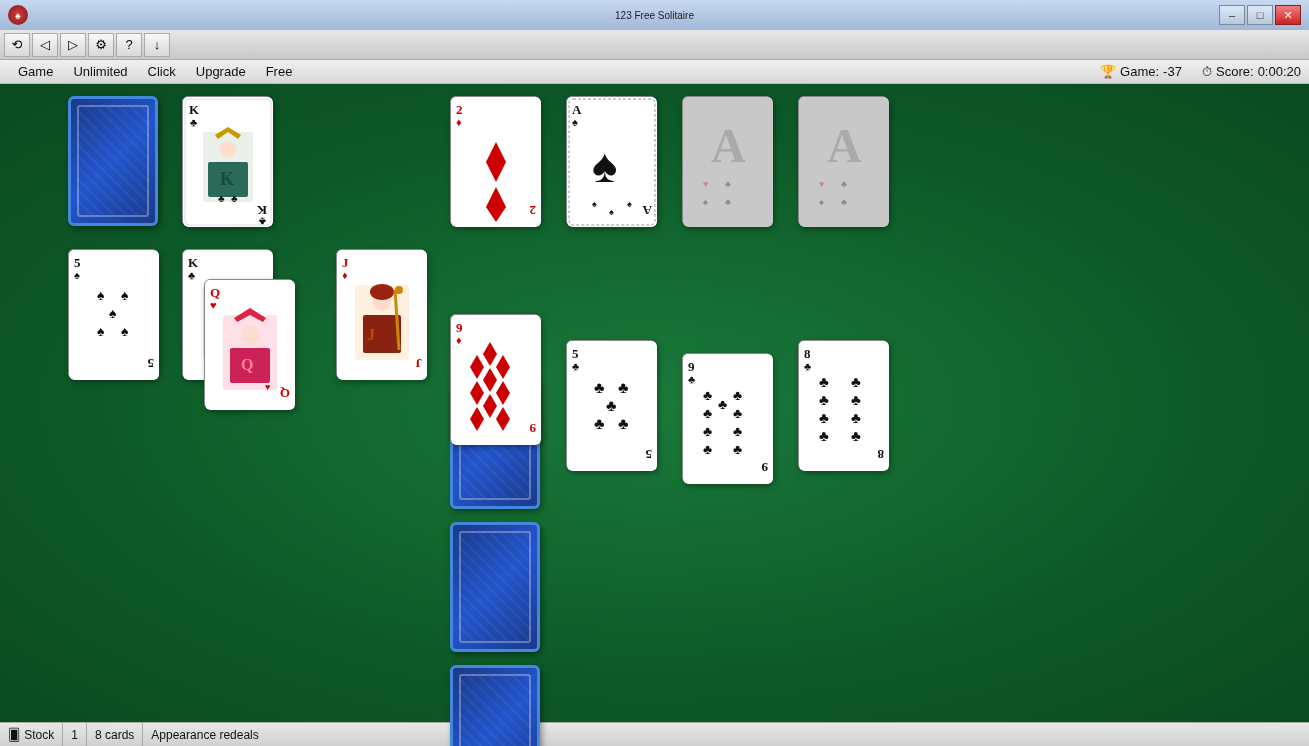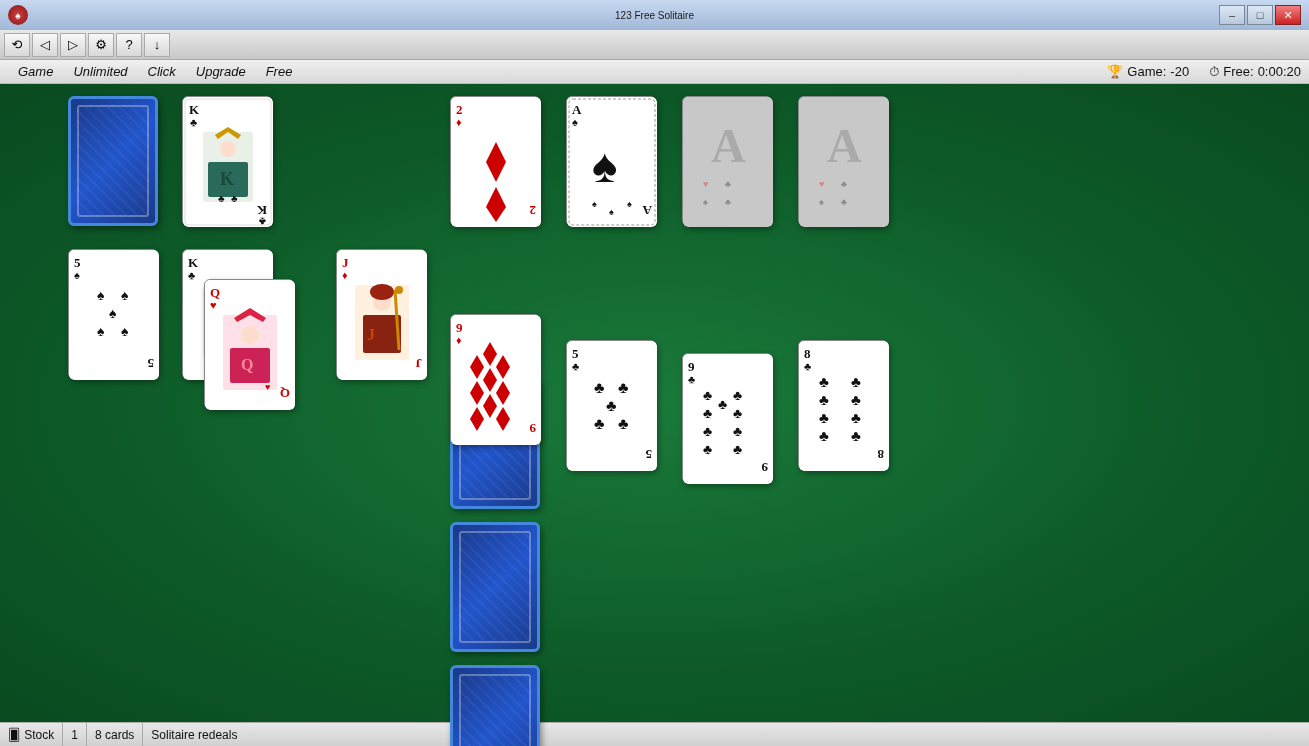--- a/index.html
+++ b/index.html
@@ -98,21 +98,20 @@
       gap: 0;
     }
     .menu-item {
       padding: 2px 10px;
       font-size: 13px;
       color: #111;
       cursor: pointer;
       height: 100%;
       display: flex;
       align-items: center;
-      font-style: italic;
     }
 
     
     .game-area {
       position: absolute;
       top: 84px;
       left: 0;
       right: 0;
       bottom: 24px;
       background: radial-gradient(ellipse at center, #1a7a3a 0%, #0d5a28 60%, #0a4a20 100%);
@@ -209,25 +208,25 @@
   <div class="menu-item">Game</div>
   <div class="menu-item">Unlimited</div>
   <div class="menu-item">Click</div>
   <div class="menu-item">Upgrade</div>
   <div class="menu-item">Free</div>
 
   <div style="margin-left:auto; display:flex; gap:20px; align-items:center; font-size:13px; color:#111;">
     <div style="display:flex;align-items:center;gap:4px;">
       <span>🏆</span>
       <span>Game: </span>
-      <span>-20</span>
+      <span>-37</span>
     </div>
     <div style="display:flex;align-items:center;gap:4px;">
       <span>⏱</span>
-      <span>Free: </span>
+      <span>Score: </span>
       <span>0:00:20</span>
     </div>
   </div>
 </div>
 
 <div class="game-area">
 
   <div class="card card-back" style="left:68px; top:12px;"></div>
 
   <div class="card card-face" style="left:182px; top:12px;">
@@ -449,14 +448,14 @@
 
 </div>
 
 <div class="status-bar">
   <div class="status-segment">
     <span style="margin-right:4px;">🂠</span>
     <span>Stock</span>
   </div>
   <div class="status-segment">1</div>
   <div class="status-segment">8 cards</div>
-  <div class="status-segment">Solitaire redeals</div>
+  <div class="status-segment">Appearance redeals</div>
 </div>
 
 </body></html>

